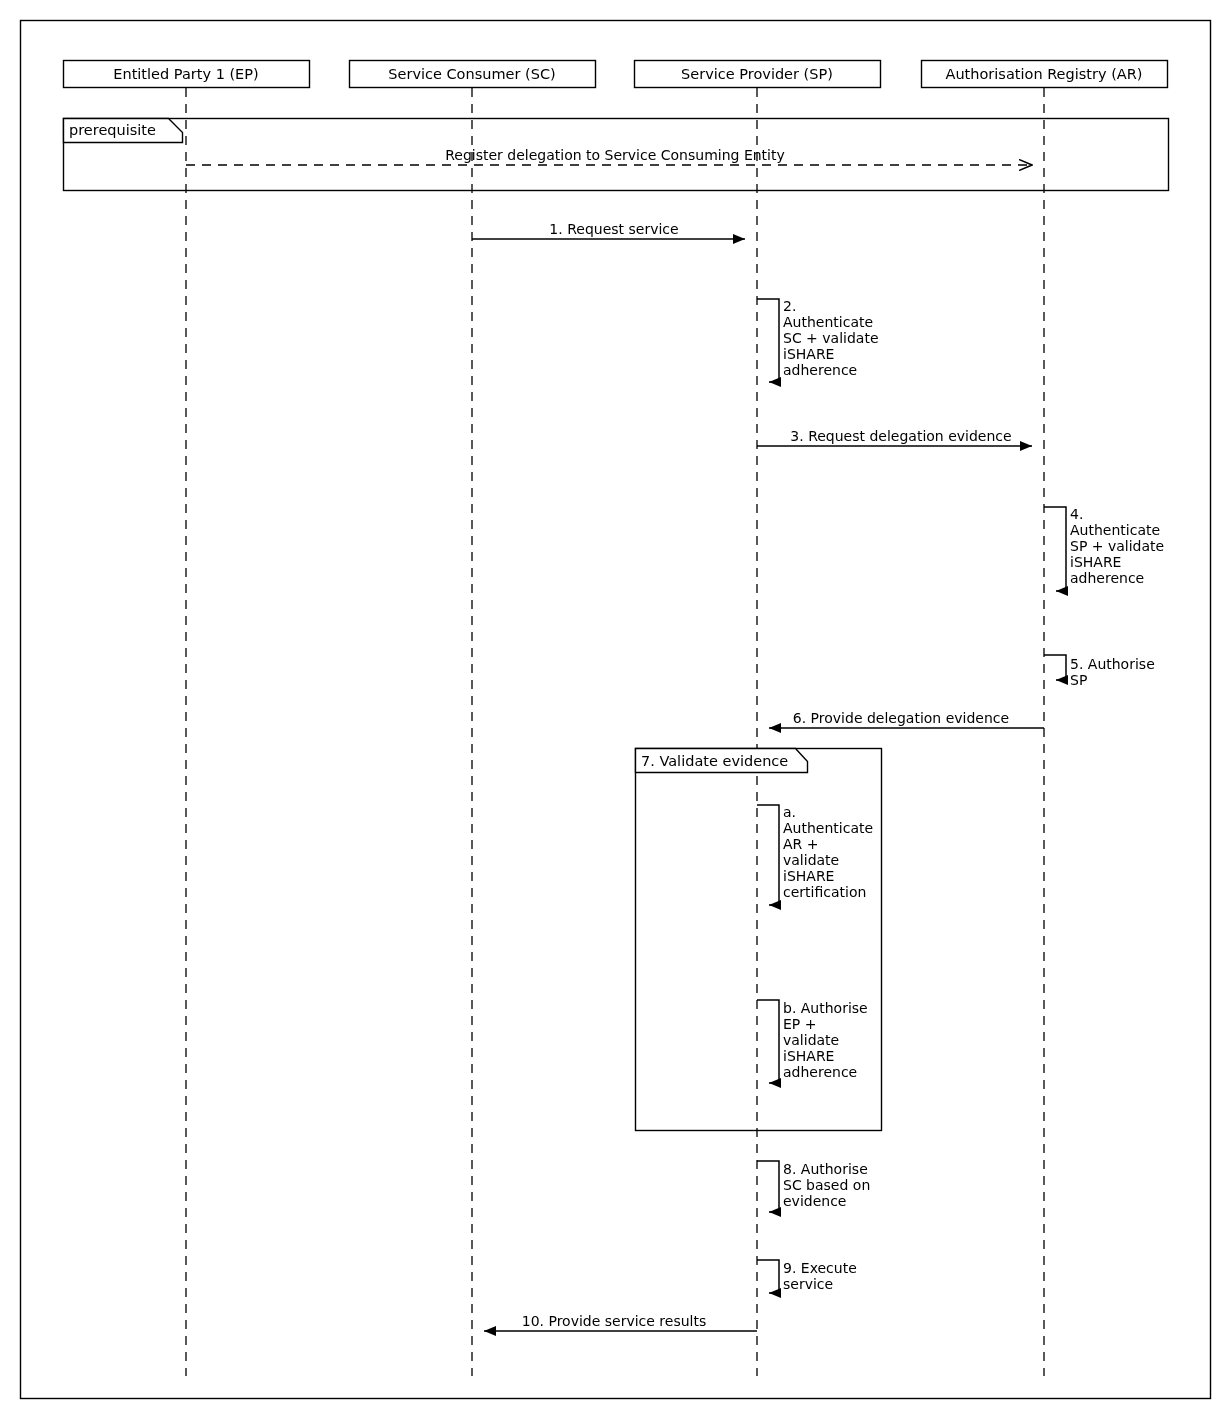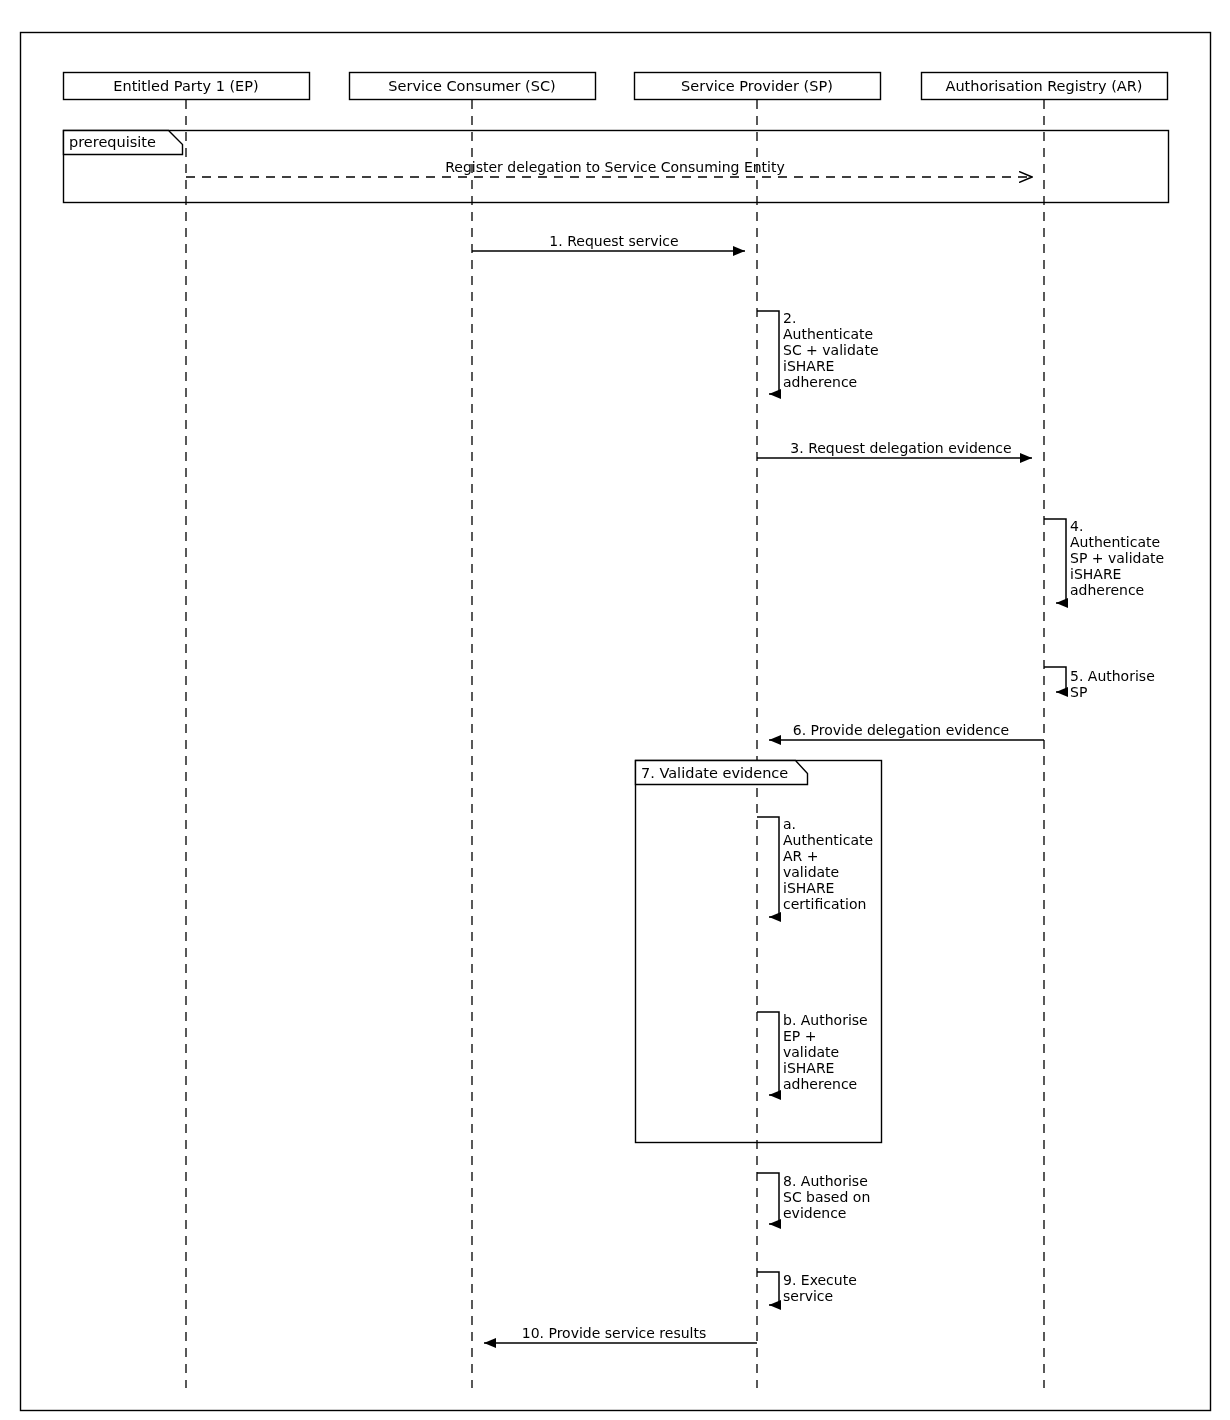--- a/index.html
+++ b/index.html
@@ -10,21 +10,21 @@
   body {
     font-family: "DejaVu Sans", sans-serif;
     width: 1230px;
     height: 1420px;
     position: relative;
     overflow: hidden;
   }
   #diagram-root {
     position: absolute;
     left: 0;
-    top: 12px;
+    top: 0;
     width: 1230px;
     height: 1296px;
   }
   svg.seq {
     position: absolute;
     left: 0;
     top: 0;
     width: 1230px;
     height: 1420px;
     display: block;

